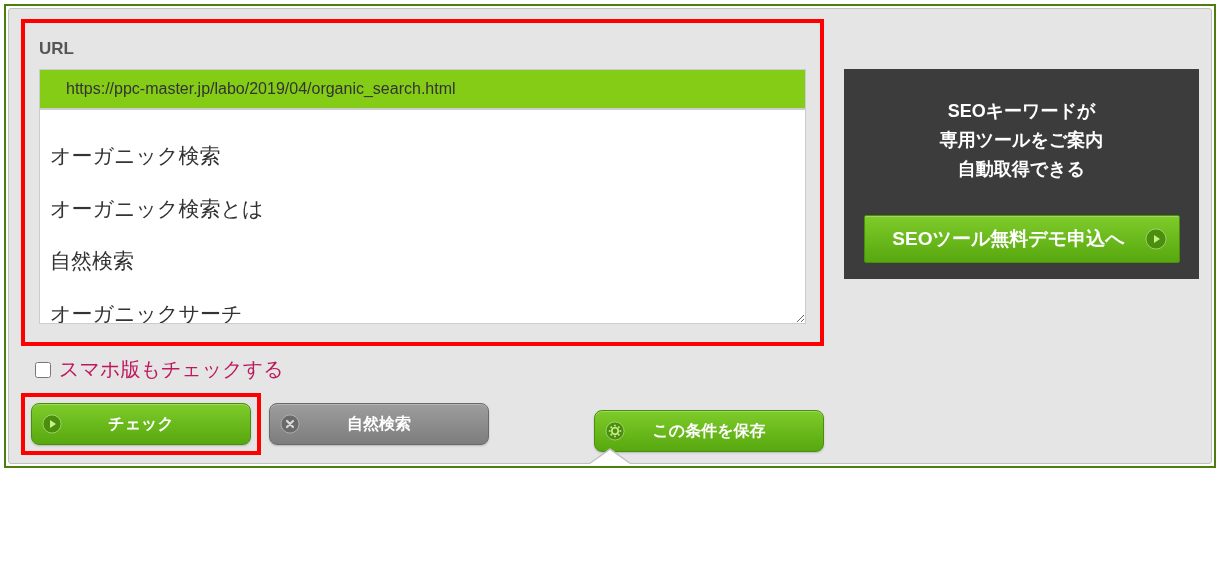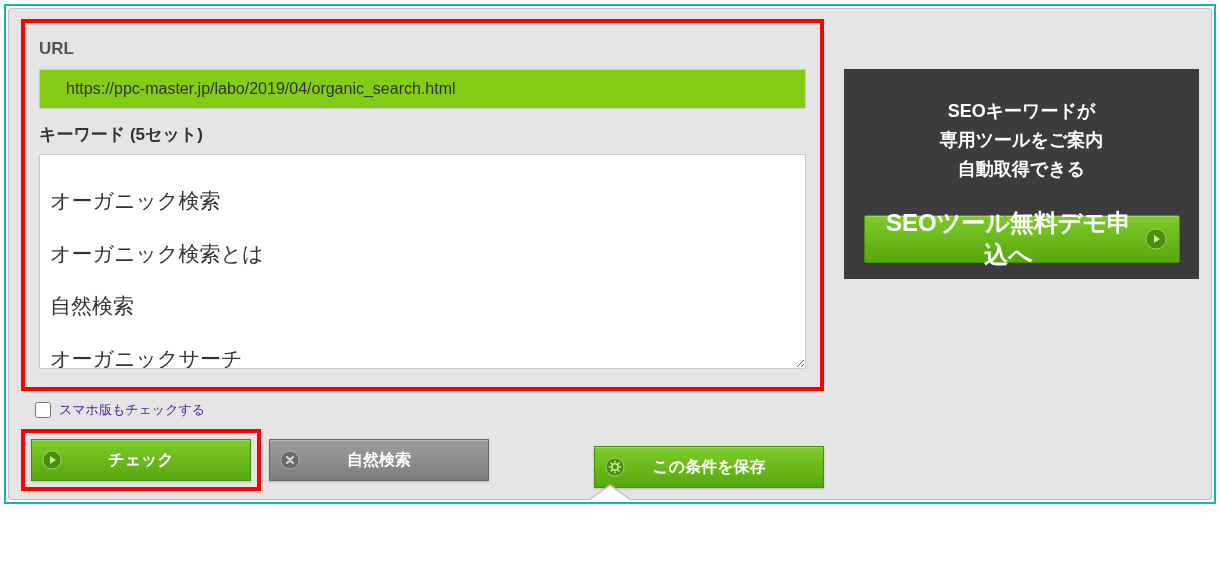--- a/index.html
+++ b/index.html
@@ -6,21 +6,21 @@
       margin: 0;
       padding: 0;
       box-sizing: border-box;
     }
     body {
       font-family: "Hiragino Kaku Gothic Pro", "Meiryo", Arial, sans-serif;
       background: #fff;
       padding: 4px;
     }
     .outer-border {
-      border: 2px solid #14b8a6;
+      border: 2px solid #4d7c0f;
       padding: 2px;
     }
     .main-container {
       background: #e5e5e5;
       border: 1px solid #c0c0c0;
       border-radius: 3px;
       padding: 10px 12px 8px 12px;
       display: flex;
       gap: 20px;
       position: relative;
@@ -72,39 +72,39 @@
       display: flex;
       align-items: center;
       gap: 8px;
       margin: 6px 0 10px 14px;
     }
     .checkbox-row input[type="checkbox"] {
       width: 16px;
       height: 16px;
     }
     .checkbox-row label {
-      font-size: 13px;
-      color: #4c1d95;
+      font-size: 20px;
+      color: #be185d;
     }
     .button-row {
       display: flex;
       gap: 8px;
       align-items: flex-start;
     }
     .btn-wrap-highlighted {
       border: 4px solid #ff0000;
       padding: 6px;
     }
     .btn {
       display: inline-flex;
       align-items: center;
       justify-content: center;
       height: 42px;
       border: 1px solid rgba(0,0,0,0.2);
-      border-radius: 0;
+      border-radius: 8px;
       font-size: 16px;
       font-weight: bold;
       color: #fff;
       cursor: pointer;
       box-shadow: inset 0 1px 0 rgba(255,255,255,0.25), 0 1px 2px rgba(0,0,0,0.2);
       position: relative;
       padding: 0 14px;
     }
     .btn .icon-slot {
       position: absolute;
@@ -151,21 +151,21 @@
     .promo-btn {
       display: inline-flex;
       align-items: center;
       justify-content: center;
       width: 316px;
       height: 48px;
       background: linear-gradient(to bottom, #7ecb2a, #57a80f);
       border: 1px solid #4a8f0c;
       border-radius: 2px;
       color: #fff;
-      font-size: 24px;
+      font-size: 19px;
       font-weight: bold;
       cursor: pointer;
       box-shadow: inset 0 1px 0 rgba(255,255,255,0.25);
       position: relative;
       padding: 0 38px 0 12px;
     }
     .promo-btn .icon-right {
       position: absolute;
       right: 12px;
       display:flex;
@@ -199,21 +199,20 @@
 <body>
 
 <div class="outer-border">
   <div class="main-container">
 
     <div class="left-pane">
 
       <div class="form-box">
         <div class="field-label">URL</div>
         <input type="text" class="url-input" value="https://ppc-master.jp/labo/2019/04/organic_search.html" style="">
-        <div class="field-label keywords">キーワード (5セット)</div>
         <textarea class="keyword-textarea" style="">オーガニック検索
 オーガニック検索とは
 自然検索
 オーガニックサーチ
 SEO</textarea>
       </div>
 
       <div class="checkbox-row">
         <input type="checkbox" style="">
         <label>スマホ版もチェックする</label>

